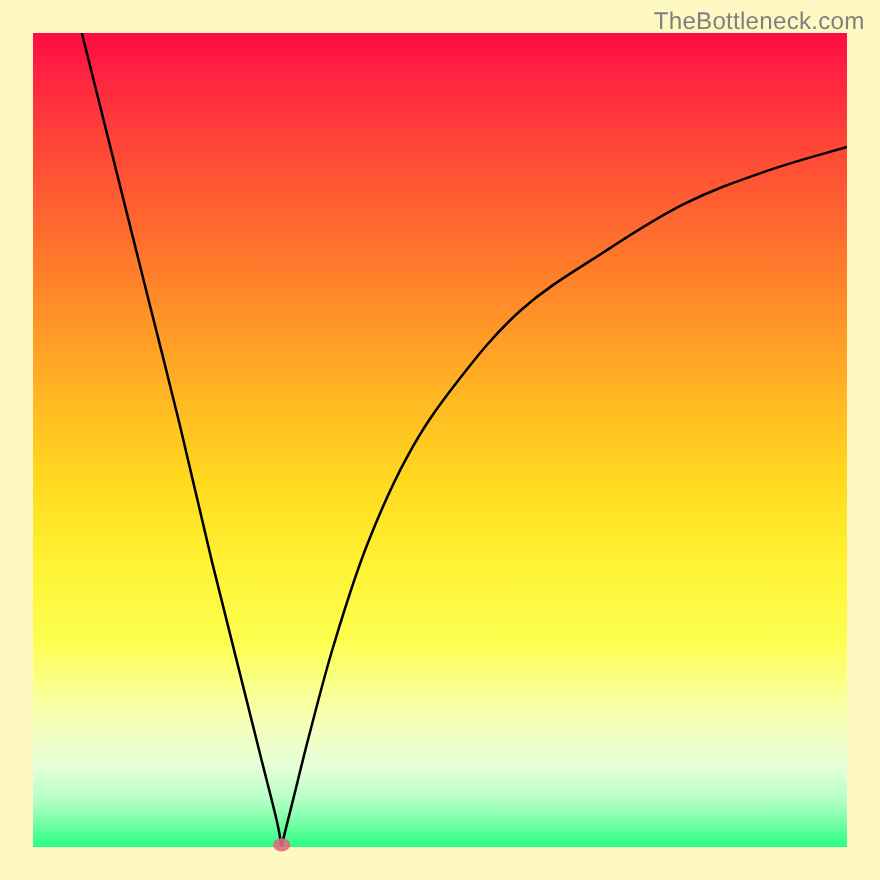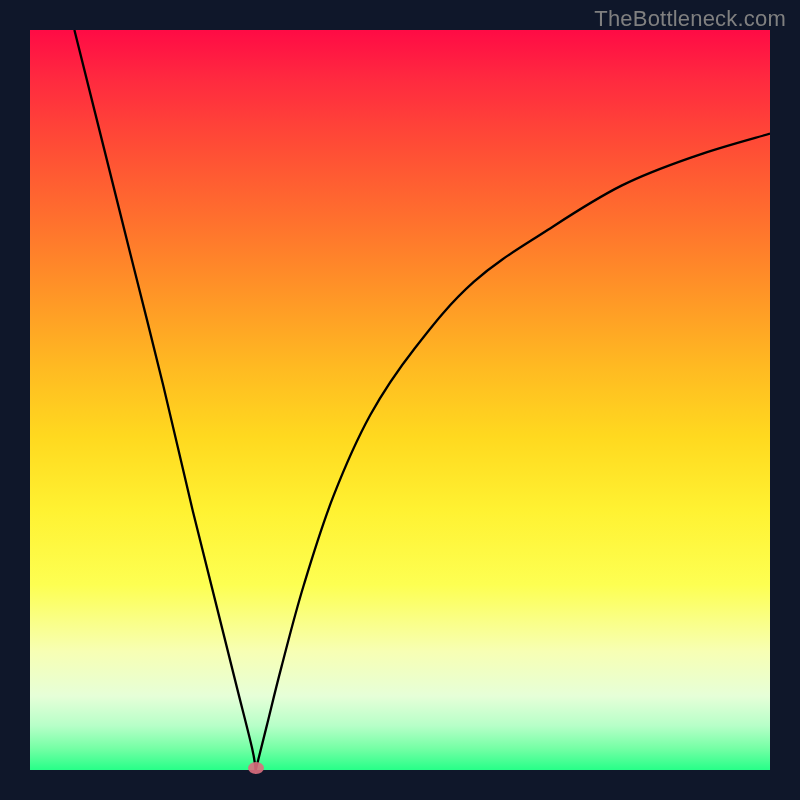--- a/index.html
+++ b/index.html
@@ -8,21 +8,21 @@
     width: 800px;
     height: 800px;
     background: #000;
     font-family: Arial, Helvetica, sans-serif;
     overflow: hidden;
   }
   .frame {
     position: relative;
     width: 800px;
     height: 800px;
-    background: #0f172a;
+    background: #fef9c3;
   }
   .plot-area {
     position: absolute;
     left: 30px;
     top: 30px;
     width: 740px;
     height: 740px;
     background: linear-gradient(
       to bottom,
       #ff0b45 0%,

